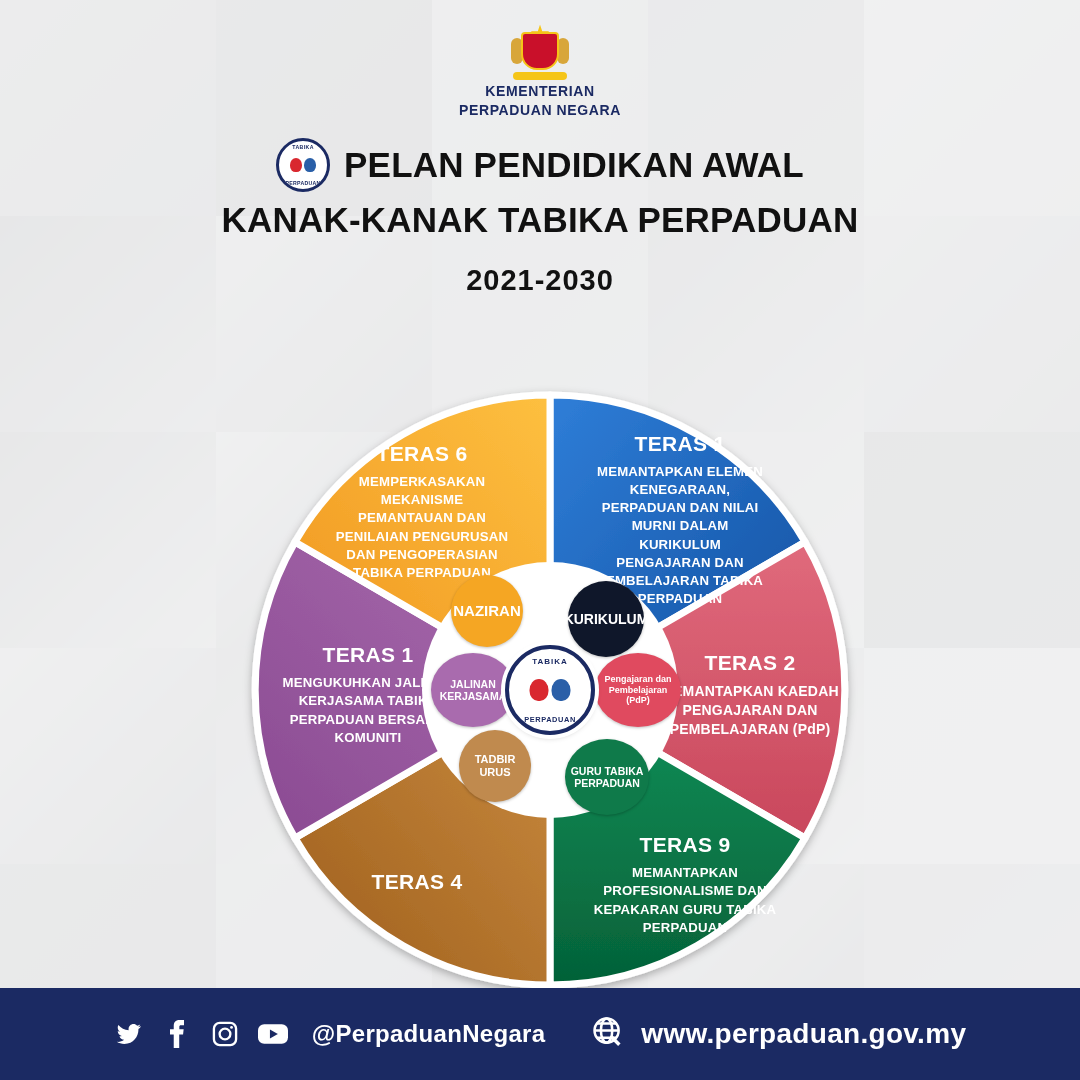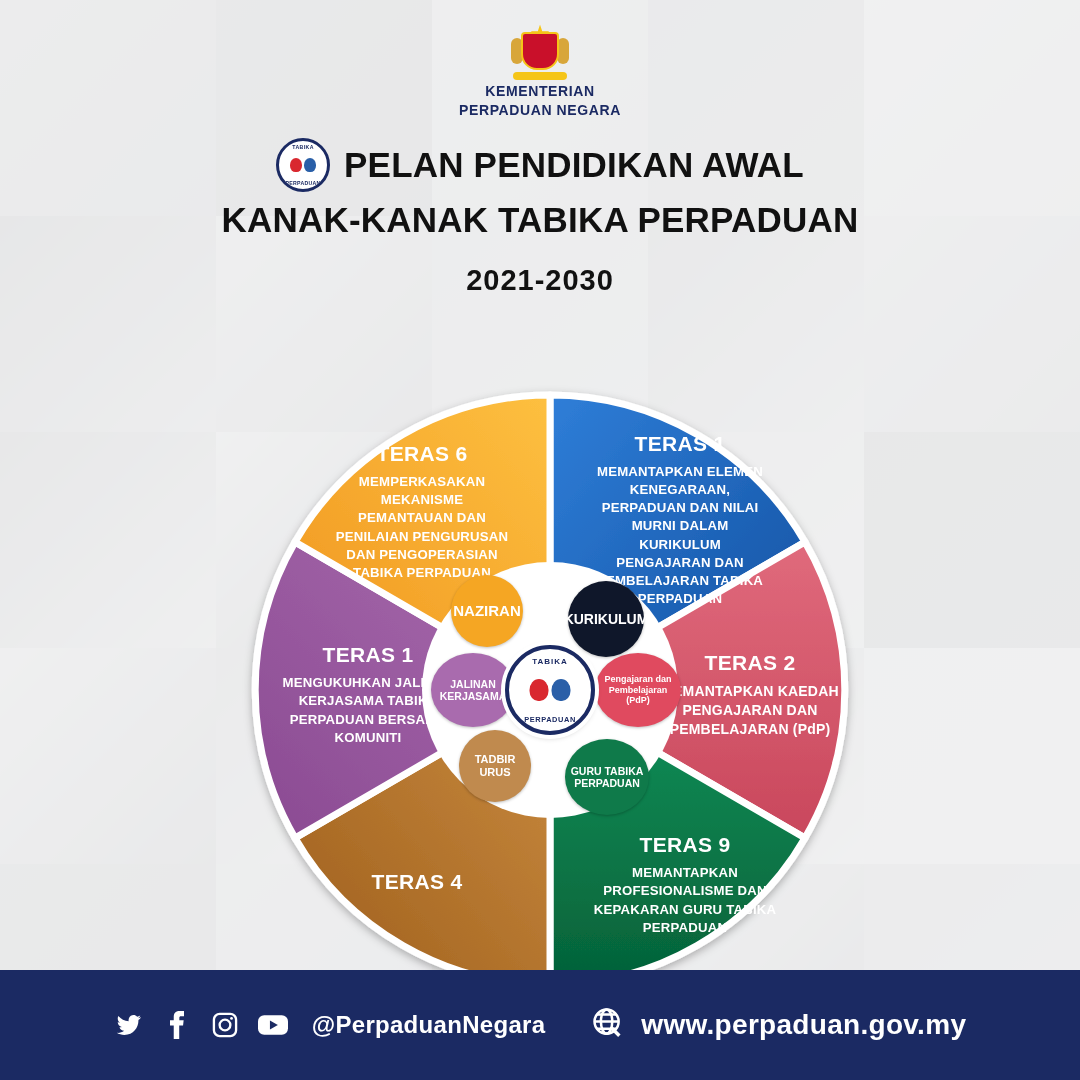--- a/index.html
+++ b/index.html
@@ -67,21 +67,21 @@
     width:82px;height:82px;border-radius:50%;background:#fff;border:4px solid #1b2a63;
     box-shadow:0 0 0 4px #fff, 0 2px 6px rgba(0,0,0,.3);}
   #centerlogo .top{position:absolute;top:8px;left:0;right:0;text-align:center;
     font-size:8px;font-weight:bold;color:#1b2a63;letter-spacing:1px;}
   #centerlogo .bot{position:absolute;bottom:7px;left:0;right:0;text-align:center;
     font-size:7.4px;font-weight:bold;color:#1b2a63;letter-spacing:.6px;}
   #centerlogo .kids{position:absolute;left:50%;top:50%;transform:translate(-50%,-50%);
     display:flex;gap:3px;}
   #centerlogo .kid{width:19px;height:22px;border-radius:50% 50% 45% 45%;}
   
-  #footer{position:absolute;left:0;right:0;bottom:0;height:110px;background:#1b2a63;
+  #footer{position:absolute;left:0;right:0;bottom:0;height:92px;background:#1b2a63;
     display:flex;align-items:center;justify-content:center;gap:46px;color:#fff;}
   .social{display:flex;align-items:center;gap:18px;}
   .social .ic{width:30px;height:30px;display:flex;align-items:center;justify-content:center;}
   .handle{font-size:24px;font-weight:bold;letter-spacing:.3px;margin-left:6px;}
   .web{display:flex;align-items:center;gap:16px;}
   .web .url{font-size:28px;font-weight:bold;letter-spacing:.3px;}
 </style>
 </head>
 <body>
 

